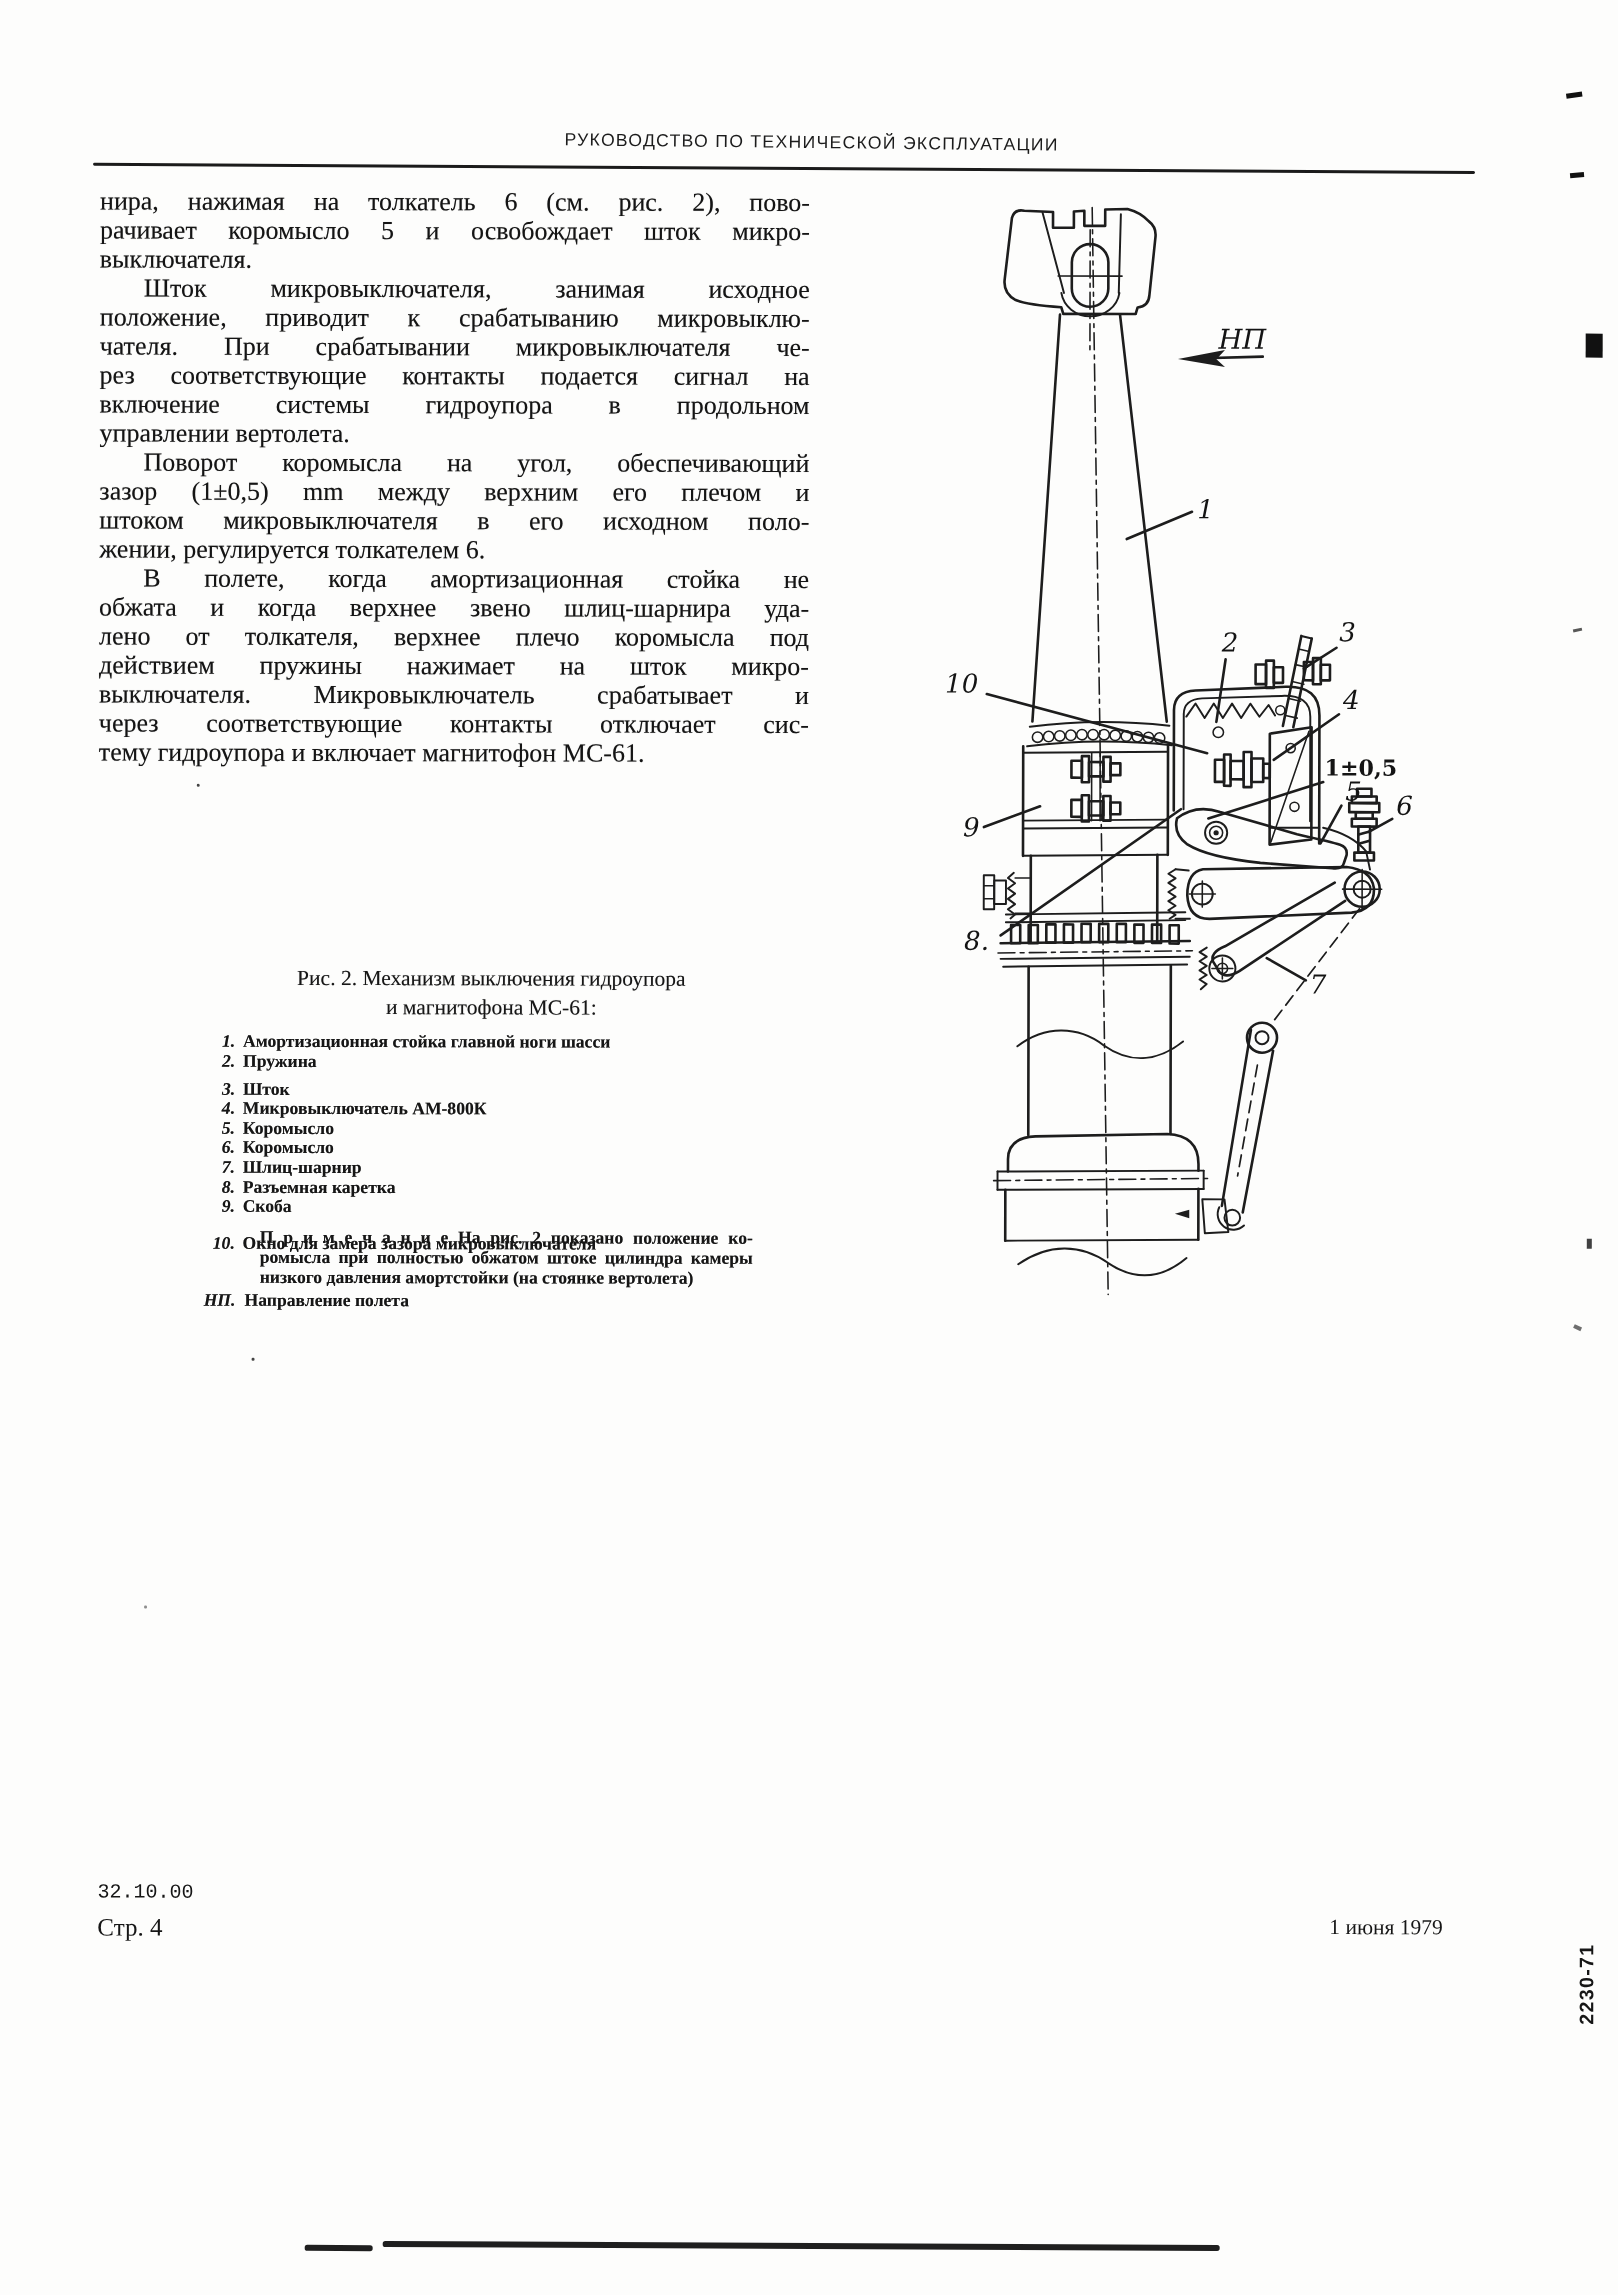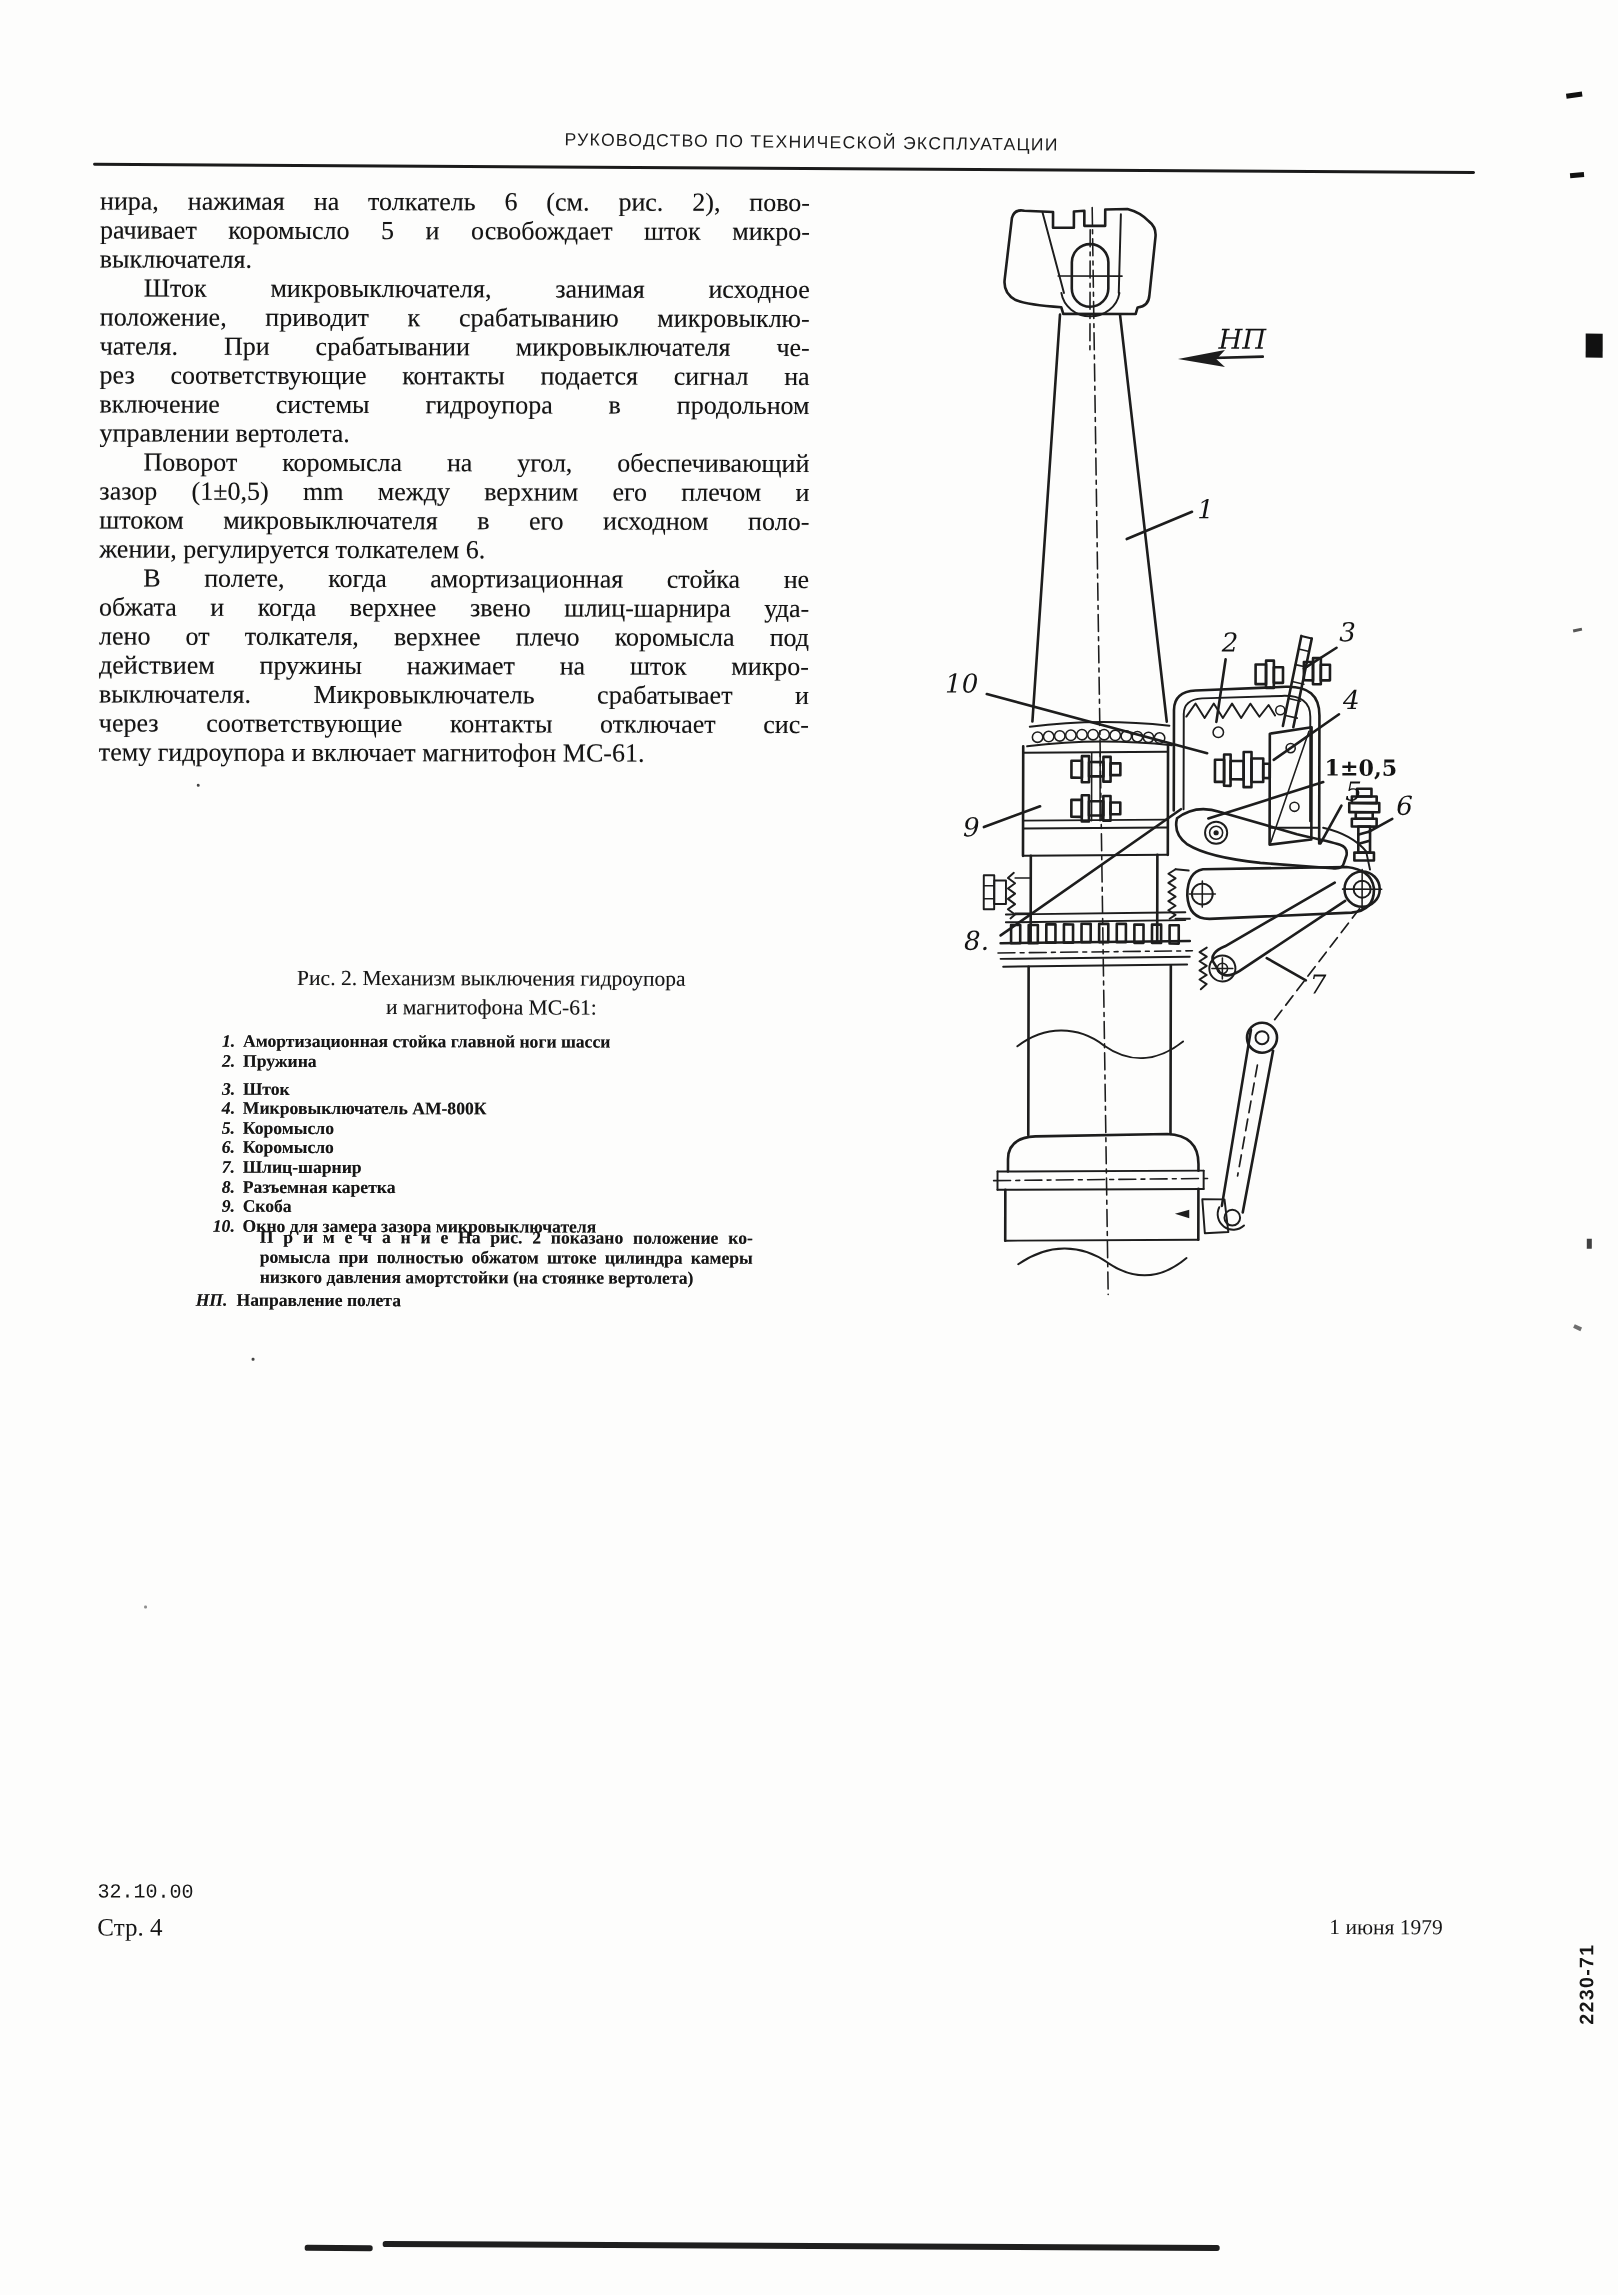--- a/index.html
+++ b/index.html
@@ -23,30 +23,30 @@
   .indent .tline:first-child{text-indent:44px;}
 
   
   .caption{position:absolute;left:230px;top:965px;width:522px;font-size:21.5px;line-height:29px;
            text-shadow:0 0 0.7px rgba(20,20,20,.4);}
   .capline{text-align:center;}
   .legend{position:absolute;left:204px;top:1033px;width:555px;font-size:17.6px;line-height:19.6px;
           font-weight:bold;text-shadow:0 0 0.3px rgba(20,20,20,.5);}
   .legend-row{display:flex;}
   .legend-row:nth-child(3){margin-top:8.5px;}
-  .legend-row:nth-child(10){margin-top:0;}
+  .legend-row:nth-child(10){margin-top:17px;}
   .legend-num{flex:0 0 31px;text-align:right;margin-right:7.8px;font-style:italic;}
   .legend-text{flex:1;}
   .noteblock{position:absolute;left:260px;top:1228px;width:493px;font-size:17.6px;line-height:20px;
              font-weight:bold;text-shadow:0 0 0.3px rgba(20,20,20,.5);}
   .noteline{text-align:justify;text-align-last:justify;}
   .noteline.lastline{text-align-last:left;}
   .nprow{position:absolute;left:196px;top:1291px;font-size:17.6px;font-weight:bold;
          text-shadow:0 0 0.3px rgba(20,20,20,.5);}
-  .nprow .legend-num{font-style:italic;margin-right:9.1px;}
+  .nprow .legend-num{font-style:italic;margin-right:9.1px;margin-left:8px;}
 
   
   .ft-code{position:absolute;left:99px;top:1882px;font-size:20px;font-family:Liberation Mono, monospace;}
   .ft-page{position:absolute;left:99px;top:1915px;font-size:25px;}
   .ft-date{position:absolute;left:1331px;top:1914px;width:147px;font-size:21.5px;text-align:left;}
   .ft-side{position:absolute;left:1577px;top:1912px;height:111px;
            writing-mode:vertical-rl;transform:rotate(180deg);
            font-family:"Liberation Sans",sans-serif;font-weight:bold;font-size:19.6px;letter-spacing:1.3px;}
 
   

